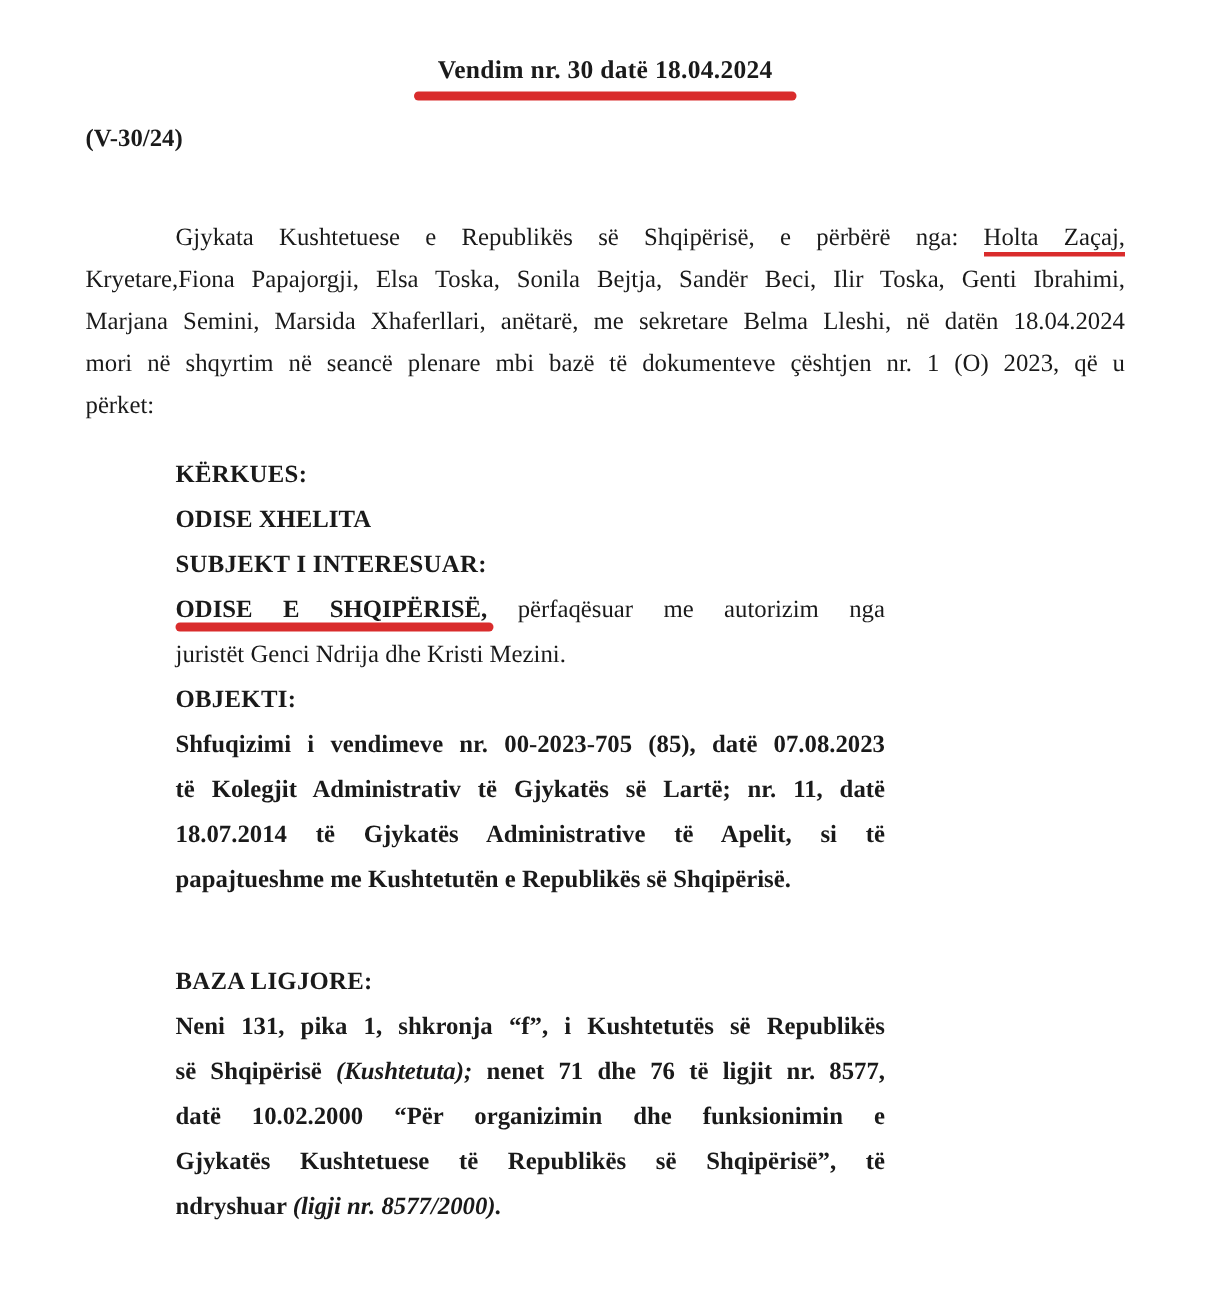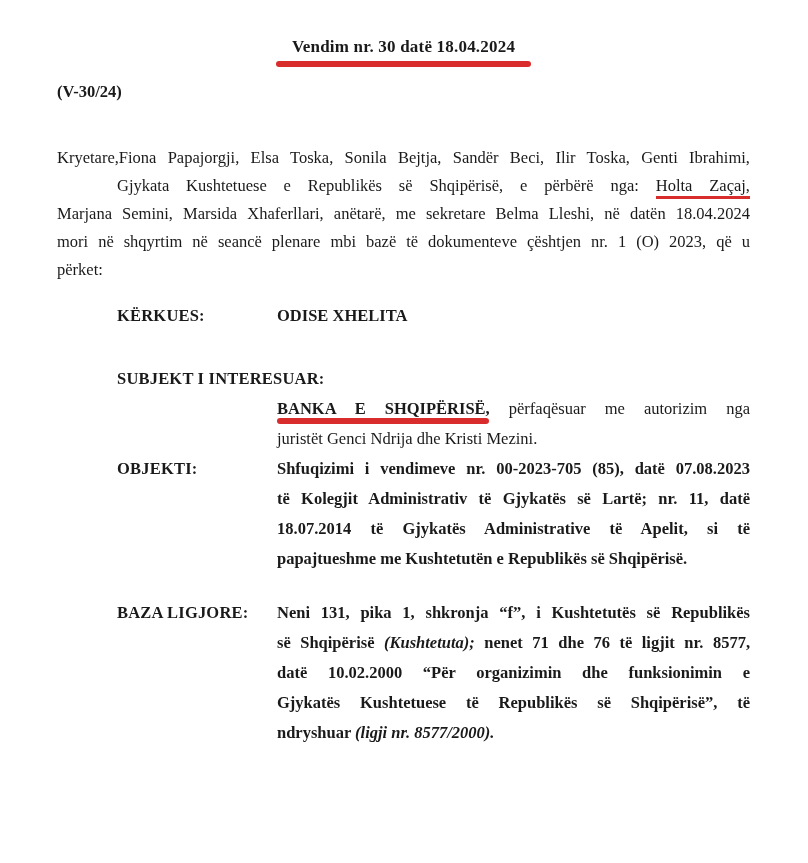--- a/index.html
+++ b/index.html
@@ -40,41 +40,41 @@
   .jline { text-align: justify; text-align-last: justify; }
   .jline.last { text-align-last: left; }
   .indent { padding-left: 60px; }
   .red-underline-inline {
     border-bottom: 3px solid #d92c2c;
     padding-bottom: 1px;
   }
 
   
   .sections { margin-left: 60px; font-size: 16.5px; }
-  .row { display: flex; align-items: flex-start; }
+  .row { display: flex; align-items: flex-start; flex-direction: column; }
   .label {
     width: 160px; flex-shrink: 0;
     font-weight: bold;
     line-height: 30px;
     letter-spacing: 0.2px;
   }
   .value { width: 473px; position: relative; }
   .value .jline { line-height: 30px; }
   .heading {
     font-weight: bold;
     line-height: 30px;
     letter-spacing: 0.2px;
   }
   .bold { font-weight: bold; }
   .bold-italic { font-weight: bold; font-style: italic; }
 
   .row-kerkues { margin-top: 17px; }
-  .sec-subjekt { margin-top: 33px; }
+  .sec-subjekt { }
   .row-objekti { }
-  .row-baza { margin-top: 24px; }
+  .row-baza { margin-top: 38px; }
   .value-bold .jline { font-weight: bold; }
 
   .banka-underline {
     position: absolute;
     left: 0; top: 24px;
     width: 212px; height: 6px;
     background: #d92c2c;
     border-radius: 3px;
   }
 </style>
@@ -83,42 +83,42 @@
 
 <div class="doc">
 
   <div class="title-wrap">
     <span class="doc-title">Vendim nr. 30 datë 18.04.2024</span>
     <div class="title-underline"></div>
   </div>
   <div class="doc-subtitle">(V-30/24)</div>
 
   <div class="intro">
+    <div class="jline indent"><span>Gjykata Kushtetuese e Republikës së Shqipërisë, e përbërë nga: </span><span class="red-underline-inline">Holta Zaçaj,</span></div>
     <div class="jline">Kryetare,Fiona Papajorgji, Elsa Toska, Sonila Bejtja, Sandër Beci, Ilir Toska, Genti Ibrahimi,</div>
-    <div class="jline indent"><span>Gjykata Kushtetuese e Republikës së Shqipërisë, e përbërë nga: </span><span class="red-underline-inline">Holta Zaçaj,</span></div>
     <div class="jline">Marjana Semini, Marsida Xhaferllari, anëtarë, me sekretare Belma Lleshi, në datën 18.04.2024</div>
     <div class="jline">mori në shqyrtim në seancë plenare mbi bazë të dokumenteve çështjen nr. 1 (O) 2023, që u</div>
     <div class="jline last">përket:</div>
   </div>
 
   <div class="sections">
 
     <div class="row row-kerkues">
       <div class="label">KËRKUES:</div>
       <div class="value">
         <div class="jline last bold">ODISE XHELITA</div>
       </div>
     </div>
 
     <div class="sec-subjekt">
       <div class="heading">SUBJEKT I INTERESUAR:</div>
       <div class="row">
         <div class="label"></div>
         <div class="value">
-          <div class="jline"><span class="bold">BANKA E SHQIPËRISË,</span><span> përfaqësuar me autorizim nga</span></div>
+          <div class="jline"><span class="bold">ODISE E SHQIPËRISË,</span><span> përfaqësuar me autorizim nga</span></div>
           <div class="banka-underline"></div>
           <div class="jline last">juristët Genci Ndrija dhe Kristi Mezini.</div>
         </div>
       </div>
     </div>
 
     <div class="row row-objekti">
       <div class="label">OBJEKTI:</div>
       <div class="value value-bold">
         <div class="jline">Shfuqizimi i vendimeve nr. 00-2023-705 (85), datë 07.08.2023</div>

